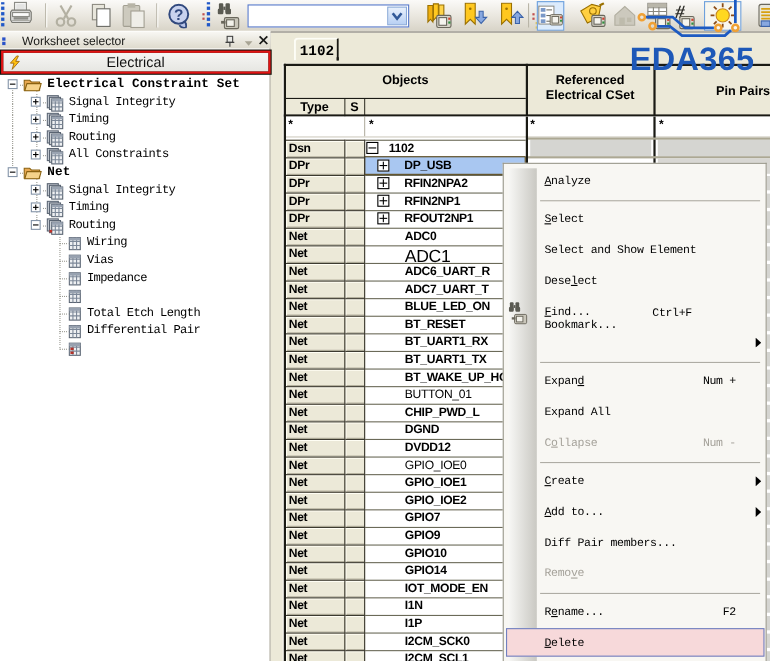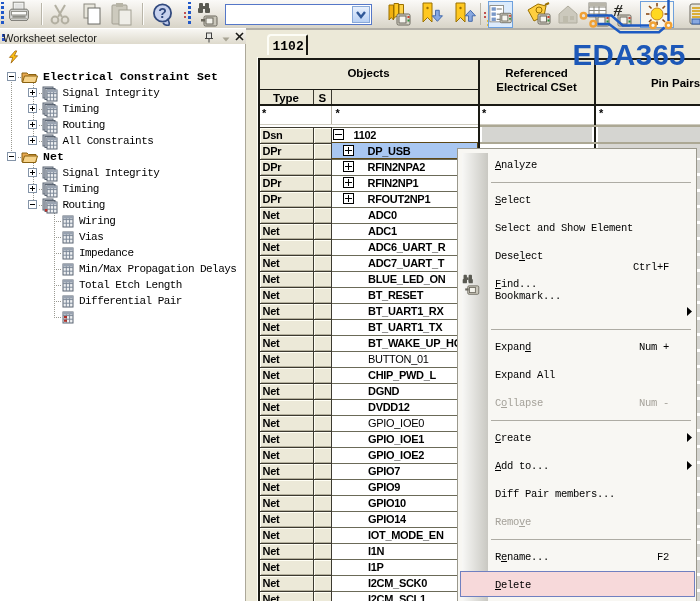--- a/index.html
+++ b/index.html
@@ -175,37 +175,40 @@
         <path d="M4 9 h8"></path>
         <path d="M4 12 h8"></path>
         <path d="M4 15 h8"></path>
       </g>
 <rect x="4" y="17" width="8" height="5" fill="#88a8e0" stroke="#3a62a8"></rect>
     </svg>
 <div class="abs" style="left:0;top:29px;width:246px;height:572px;background:#fff;border-right:1.5px solid #aca899"></div>
 <div class="abs" style="left:0;top:29px;width:246px;height:15px;background:linear-gradient(#f8f7f3,#dedacd)"></div>
 <div class="abs" style="left:1.7px;top:34.0px;width:3.2px;height:3.2px;background:#2a52c8"></div>
     <div class="abs" style="left:1.7px;top:38.3px;width:3.2px;height:3.2px;background:#2a52c8"></div>
-<div class="abs" style="left:3px;top:31.5px;font-size:11px;color:#1a1a18">Worksheet selector</div>
+<div class="abs" style="left:20px;top:31.5px;font-size:11px;color:#1a1a18">Worksheet selector</div>
 <svg class="abs" style="left:204px;top:32px" width="10" height="11" viewBox="0 0 10 11">
 <g stroke="#404040" fill="none">
         <rect x="2.5" y="1" width="5" height="5.5" fill="#e8e8e4"></rect>
         <path d="M1 6.5 h8"></path>
         <path d="M5 6.5 v4"></path>
       </g>
     </svg>
 <svg class="abs" style="left:222px;top:37px" width="8" height="5" viewBox="0 0 8 5">
       <path d="M0.5 0.5 H7.5 L4 4.5 Z" fill="#a8a494"></path>
     </svg>
 <svg class="abs" style="left:235px;top:32px" width="9" height="9" viewBox="0 0 9 9">
       <g stroke="#1a1a18" stroke-width="1.6">
         <path d="M1 1 L8 8"></path>
         <path d="M8 1 L1 8"></path>
       </g>
     </svg>
+<div class="abs" style="left:0px;top:45.3px;width:246.5px;height:23px;background:#16130c;padding:1px">
+<div style="width:100%;height:100%;border:2px solid #e41414;background:linear-gradient(#f6f6f4,#e6e6e2);display:flex;align-items:center;justify-content:center;font-size:13px;color:#111">Electrical</div>
+    </div>
 <svg class="abs" style="left:7px;top:50px" width="13" height="14" viewBox="0 0 16 17">
 <path d="M10 1 L3 9 H7 L5 16 L13 7 H9 L12 1 Z" fill="#ffc010" stroke="#a06810" stroke-width="1"></path>
     </svg>
 <div class="abs" style="left:11px;top:81.5px;width:1px;height:75.0px;background-image:repeating-linear-gradient(#9a9a92 0,#9a9a92 1px,transparent 1px,transparent 2px)"></div>
 <div class="abs" style="left:32.5px;top:82.5px;width:1px;height:58.0px;background-image:repeating-linear-gradient(#9a9a92 0,#9a9a92 1px,transparent 1px,transparent 2px)"></div>
 <div class="abs" style="left:32.5px;top:162.5px;width:1px;height:42.0px;background-image:repeating-linear-gradient(#9a9a92 0,#9a9a92 1px,transparent 1px,transparent 2px)"></div>
 <div class="abs" style="left:53.5px;top:210.5px;width:1px;height:106.0px;background-image:repeating-linear-gradient(#9a9a92 0,#9a9a92 1px,transparent 1px,transparent 2px)"></div>
 <div class="abs" style="left:6.5px;top:72.0px;width:9px;height:9px;background:#fff;border:1px solid #8494a8"></div>
     <div class="abs" style="left:8.5px;top:76.0px;width:5px;height:1px;background:#000"></div>
 <div class="abs" style="left:17.5px;top:76.5px;width:3.5px;height:1px;background-image:repeating-linear-gradient(90deg,#9a9a92 0,#9a9a92 1px,transparent 1px,transparent 2px)"></div>
@@ -395,21 +398,20 @@
 <svg class="abs" style="left:62px;top:262.5px" width="13" height="13" viewBox="0 0 13 13">
 <rect x="1" y="1" width="10" height="11" fill="#eef0f2" stroke="#5a6472"></rect>
 <g stroke="#7c8898">
         <path d="M1 4.6 h10"></path>
         <path d="M1 8.2 h10"></path>
         <path d="M4.3 1 v11"></path>
         <path d="M7.6 1 v11"></path>
       </g>
       <rect x="1" y="1" width="10" height="2.6" fill="#98a2b0"></rect>
     </svg>
-<div class="abs mono" style="left:77px;top:262.5px;padding:0 2px;font-size:11px;letter-spacing:-0.55px;color:#000;white-space:pre">Min/Max Propagation Delays</div>
 <div class="abs" style="left:54px;top:284.5px;width:8px;height:1px;background-image:repeating-linear-gradient(90deg,#9a9a92 0,#9a9a92 1px,transparent 1px,transparent 2px)"></div>
 <svg class="abs" style="left:62px;top:278.5px" width="13" height="13" viewBox="0 0 13 13">
 <rect x="1" y="1" width="10" height="11" fill="#eef0f2" stroke="#5a6472"></rect>
 <g stroke="#7c8898">
         <path d="M1 4.6 h10"></path>
         <path d="M1 8.2 h10"></path>
         <path d="M4.3 1 v11"></path>
         <path d="M7.6 1 v11"></path>
       </g>
       <rect x="1" y="1" width="10" height="2.6" fill="#98a2b0"></rect>
@@ -524,21 +526,21 @@
 <div class="abs" style="left:332px;top:206.5px;width:145.5px;height:1.6px;background:#6b6a58"></div>
 <div class="abs" style="left:481.5px;top:208.3px;width:110.0px;height:12.8px;background:#d5d5d1"></div>
 <div class="abs" style="left:598.0px;top:208.3px;width:104.5px;height:12.8px;background:#d5d5d1"></div>
 <div class="abs" style="left:368px;top:209.0px;font-size:11px;font-weight:bold;letter-spacing:-0.3px;white-space:nowrap">ADC0</div>
 <div class="abs" style="left:259.5px;top:222.5px;width:54.5px;height:16px;background:#ece9d8;border-top:1.5px solid #3c3a30;box-shadow:inset 1px 1px 0 #fffef4,inset -1px -1px 0 #b5b19e"></div>
 <div class="abs" style="left:262.5px;top:225.0px;font-size:11px;font-weight:bold;letter-spacing:-0.3px">Net</div>
 <div class="abs" style="left:314px;top:222.5px;width:18.0px;height:16px;background:#ece9d8;border-top:1.5px solid #3c3a30;box-shadow:inset 1px 1px 0 #fffef4,inset -1px -1px 0 #b5b19e"></div>
 <div class="abs" style="left:332px;top:222.5px;width:145.5px;height:1.6px;background:#6b6a58"></div>
 <div class="abs" style="left:481.5px;top:224.3px;width:110.0px;height:12.8px;background:#d5d5d1"></div>
 <div class="abs" style="left:598.0px;top:224.3px;width:104.5px;height:12.8px;background:#d5d5d1"></div>
-<div class="abs" style="left:368px;top:225.0px;font-size:11px;font-weight:bold;letter-spacing:-0.3px;white-space:nowrap">ADC1</div>
+<div class="abs" style="left:368px;top:225.0px;font-size:16px;font-weight:normal;letter-spacing:-0.3px;white-space:nowrap">ADC1</div>
 <div class="abs" style="left:259.5px;top:238.5px;width:54.5px;height:16px;background:#ece9d8;border-top:1.5px solid #3c3a30;box-shadow:inset 1px 1px 0 #fffef4,inset -1px -1px 0 #b5b19e"></div>
 <div class="abs" style="left:262.5px;top:241.0px;font-size:11px;font-weight:bold;letter-spacing:-0.3px">Net</div>
 <div class="abs" style="left:314px;top:238.5px;width:18.0px;height:16px;background:#ece9d8;border-top:1.5px solid #3c3a30;box-shadow:inset 1px 1px 0 #fffef4,inset -1px -1px 0 #b5b19e"></div>
 <div class="abs" style="left:332px;top:238.5px;width:145.5px;height:1.6px;background:#6b6a58"></div>
 <div class="abs" style="left:481.5px;top:240.3px;width:110.0px;height:12.8px;background:#d5d5d1"></div>
 <div class="abs" style="left:598.0px;top:240.3px;width:104.5px;height:12.8px;background:#d5d5d1"></div>
 <div class="abs" style="left:368px;top:241.0px;font-size:11px;font-weight:bold;letter-spacing:-0.3px;white-space:nowrap">ADC6_UART_R</div>
 <div class="abs" style="left:259.5px;top:254.5px;width:54.5px;height:16px;background:#ece9d8;border-top:1.5px solid #3c3a30;box-shadow:inset 1px 1px 0 #fffef4,inset -1px -1px 0 #b5b19e"></div>
 <div class="abs" style="left:262.5px;top:257.0px;font-size:11px;font-weight:bold;letter-spacing:-0.3px">Net</div>
 <div class="abs" style="left:314px;top:254.5px;width:18.0px;height:16px;background:#ece9d8;border-top:1.5px solid #3c3a30;box-shadow:inset 1px 1px 0 #fffef4,inset -1px -1px 0 #b5b19e"></div>
@@ -711,21 +713,21 @@
 <div class="abs" style="left:572.5px;top:38px;z-index:60;font-size:29.5px;font-weight:bold;color:#1d58b8;letter-spacing:0.3px">EDA365</div>
 <div class="abs" style="left:457px;top:148.4px;width:240px;height:452.6px;z-index:100;background:#f8f7f3;border:1px solid #9a988c;border-bottom:none;padding:3px;">
 <div class="abs" style="left:4px;top:4px;width:26px;height:448.6px;background:linear-gradient(90deg,#f8f8f6,#c9c8c2)"></div>
 </div>
 <div class="abs mono" style="left:495px;top:158.9px;font-size:10.5px;letter-spacing:-0.3px;color:#000;z-index:102;white-space:pre"><span class="u">A</span>nalyze</div>
 <div class="abs" style="left:491px;top:182.4px;width:200px;height:1px;background:#aeaca4;z-index:101"></div>
 <div class="abs mono" style="left:495px;top:193.9px;font-size:10.5px;letter-spacing:-0.3px;color:#000;z-index:102;white-space:pre"><span class="u">S</span>elect</div>
 <div class="abs mono" style="left:495px;top:221.9px;font-size:10.5px;letter-spacing:-0.3px;color:#000;z-index:102;white-space:pre">Select and Show Element</div>
 <div class="abs mono" style="left:495px;top:249.9px;font-size:10.5px;letter-spacing:-0.3px;color:#000;z-index:102;white-space:pre">Dese<span class="u">l</span>ect</div>
 <div class="abs mono" style="left:495px;top:277.9px;font-size:10.5px;letter-spacing:-0.3px;color:#000;z-index:102;white-space:pre"><span class="u">F</span>ind...</div>
-<div class="abs mono" style="left:593px;top:261px;width:76px;text-align:right;font-size:10.5px;letter-spacing:-0.3px;color:#000;z-index:102;white-space:pre">Ctrl+F</div>
+<div class="abs mono" style="left:593px;top:279px;width:76px;text-align:left;font-size:10.5px;letter-spacing:-0.3px;color:#000;z-index:102;white-space:pre">Ctrl+F</div>
 <svg class="abs" style="left:461px;top:274.4px;z-index:102" width="22" height="22" viewBox="0 0 26 26">
 <g fill="#5a5a52">
         <rect x="3" y="1" width="4" height="9" rx="1"></rect>
         <rect x="9" y="1" width="4" height="9" rx="1"></rect>
 <rect x="2" y="6" width="5" height="5" rx="1"></rect>
         <rect x="9" y="6" width="5" height="5" rx="1"></rect>
         <rect x="7" y="4" width="2" height="3"></rect>
       </g>
 <rect x="8" y="14" width="13" height="10" rx="1.5" fill="#c9c6ba" stroke="#6a675c"></rect>
 <rect x="10" y="16" width="7" height="6" fill="#f2f1ea" stroke="#6a675c"></rect>

